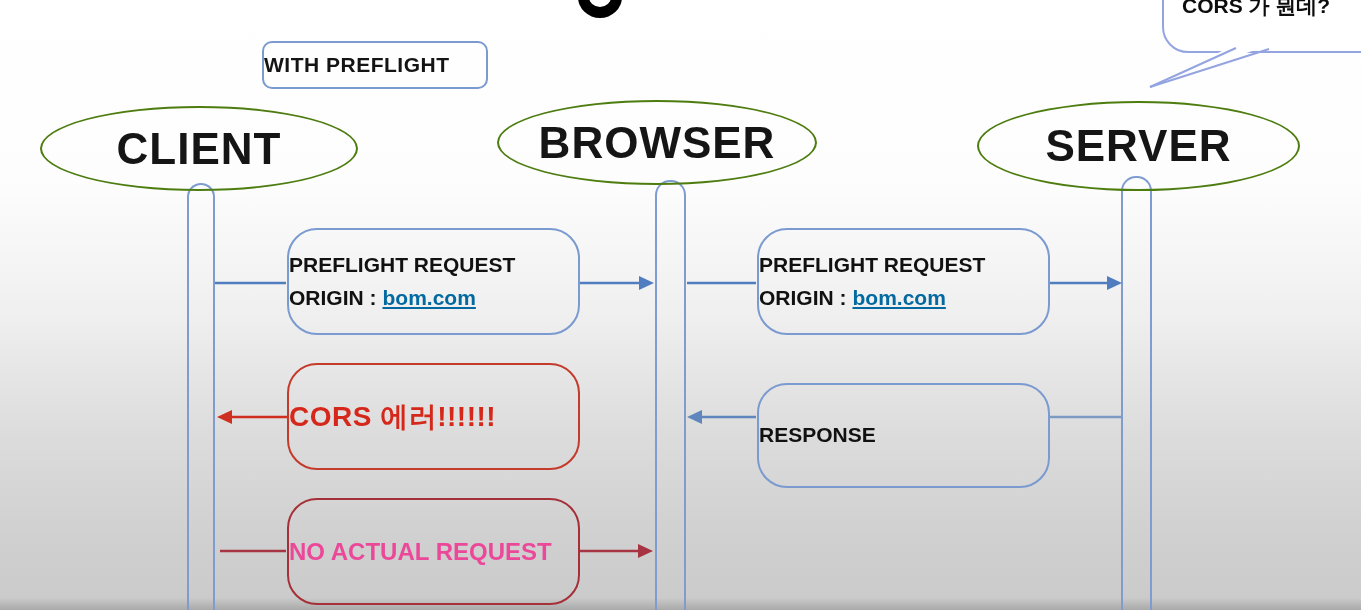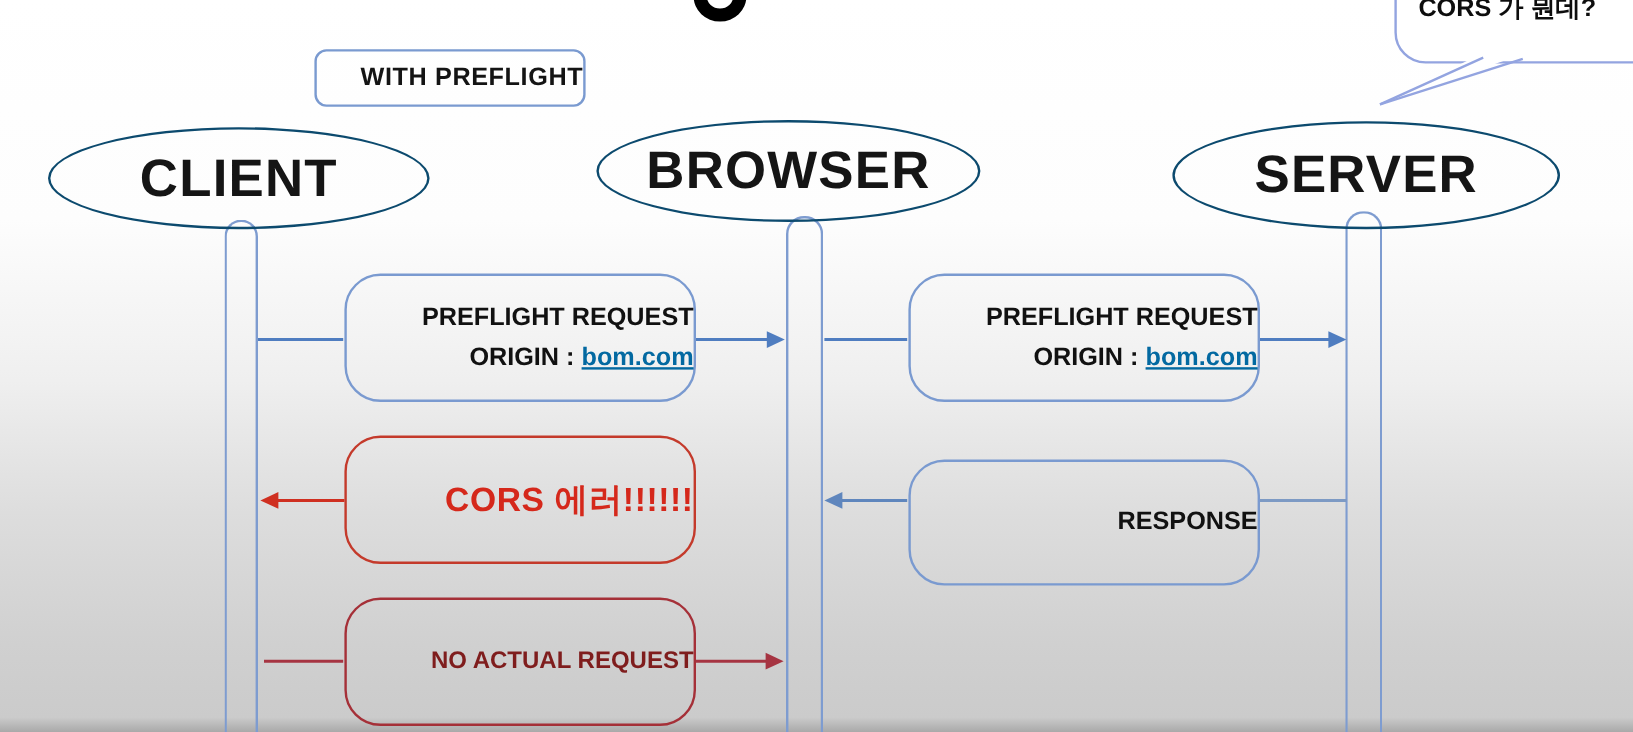--- a/index.html
+++ b/index.html
@@ -4,41 +4,41 @@
 <style>
   html,body{margin:0;padding:0;}
   body{
     width:1361px;height:610px;position:relative;overflow:hidden;
     font-family:"Liberation Sans", sans-serif;
     background:linear-gradient(180deg,#ffffff 0%,#fdfdfd 30%,#efefef 52%,#dddddd 70%,#d0d0d0 88%,#cbcbcb 98%,#a9a9a9 100%);
   }
   .abs{position:absolute;}
   
   .ellipse{
-    border:2px solid #0c4a6e;border-radius:50%;
+    border:2px solid #4d7c0f;border-radius:50%;
     display:flex;align-items:center;justify-content:center;
     font-weight:bold;font-size:44px;color:#151515;letter-spacing:1px;
     background:transparent;box-sizing:border-box;
   }
   
   .lifeline{
     border:2px solid #7e9cd0;border-bottom:none;
     border-radius:15px 15px 0 0;background:transparent;box-sizing:border-box;
   }
   
   .rbox{
     border:2px solid #7a9ad0;border-radius:12px;background:transparent;
-    display:flex;flex-direction:column;align-items:flex-end;justify-content:center;
+    display:flex;flex-direction:column;align-items:flex-start;justify-content:center;
     box-sizing:border-box;text-align:center;
   }
   .msg{border-radius:30px;font-weight:bold;font-size:21px;color:#111;line-height:1.55;}
   .msg.redbox{border-color:#c43a2b;}
   .msg.maroonbox{border-color:#a53038;}
   .red-text{color:#d5281b;font-size:28px;letter-spacing:0.5px;}
-  .maroon-text{color:#7f1d1d;font-size:20px;}
+  .maroon-text{color:#ec4899;font-size:24px;}
   .link{color:#0369a1;text-decoration:underline;cursor:pointer;margin-left:6px;}
   .titlebox{font-weight:bold;font-size:21px;color:#141414;border-radius:10px;letter-spacing:0.5px;}
   
   .bubble{
     border:2px solid #93a4e0;border-radius:26px;background:#ffffff;
     box-sizing:border-box;
   }
   .bubble-text{
     position:absolute;left:18px;bottom:31px;
     font-weight:bold;font-size:21px;color:#0d0d0d;white-space:nowrap;

